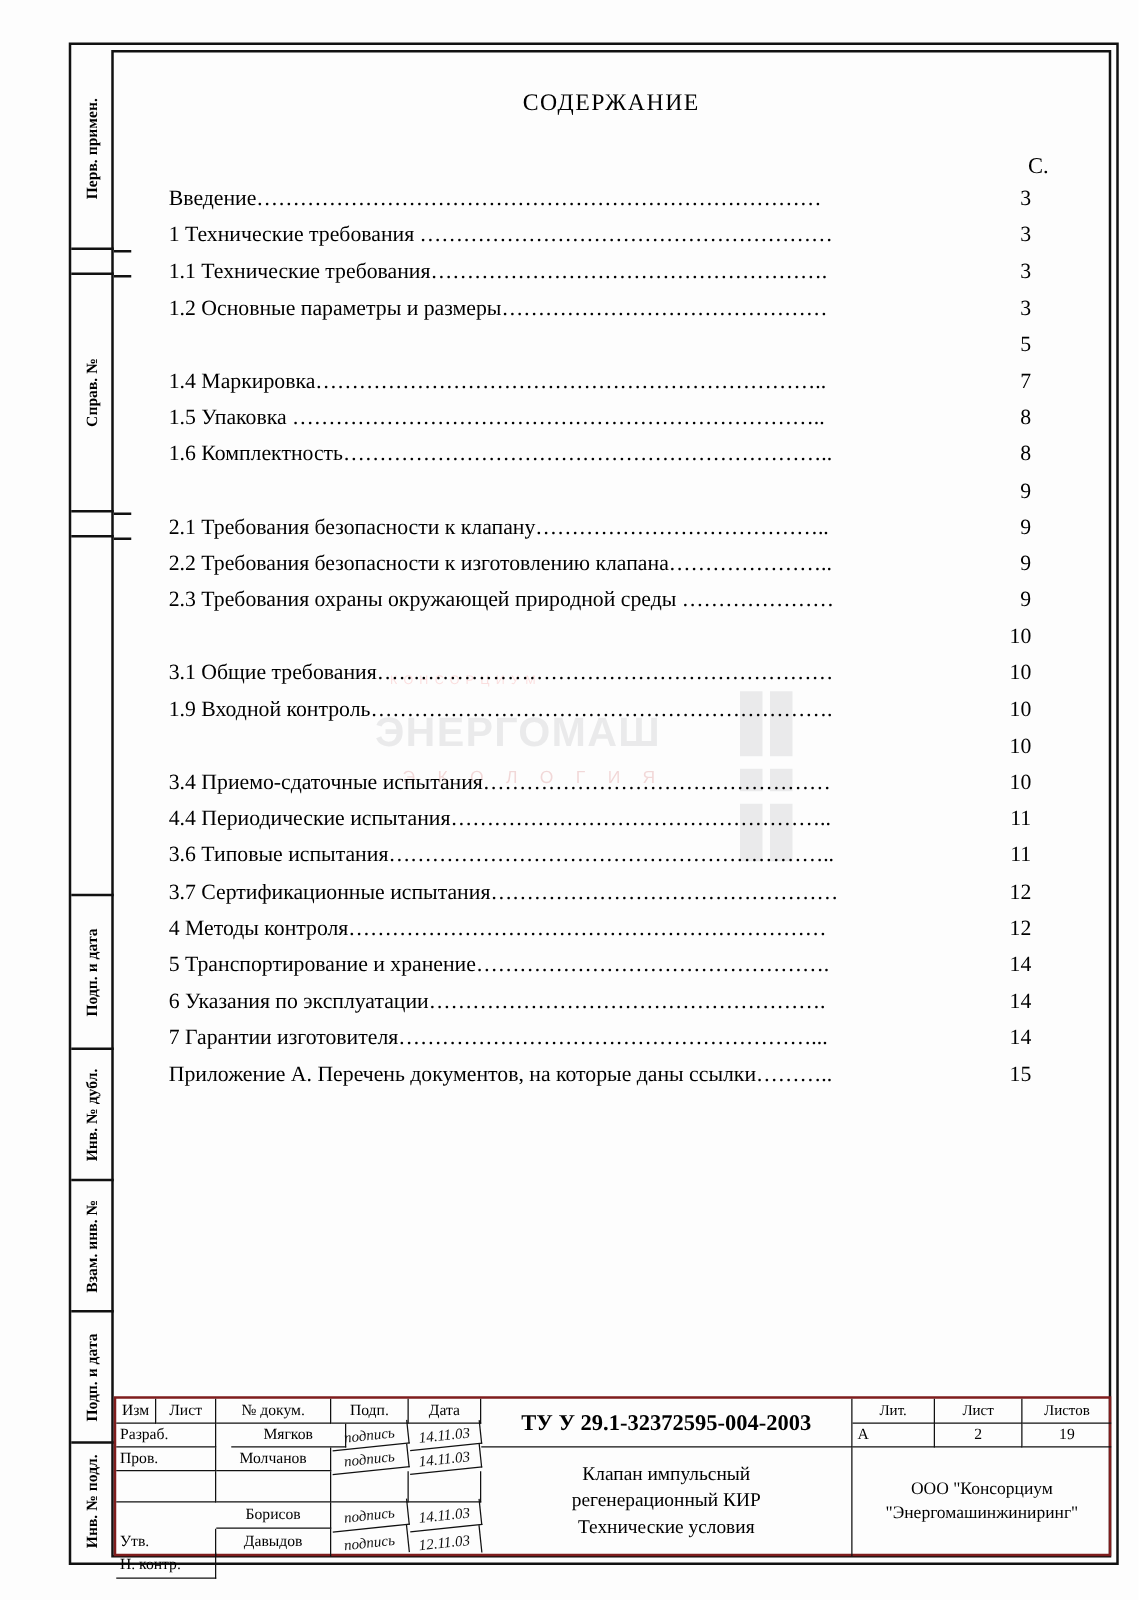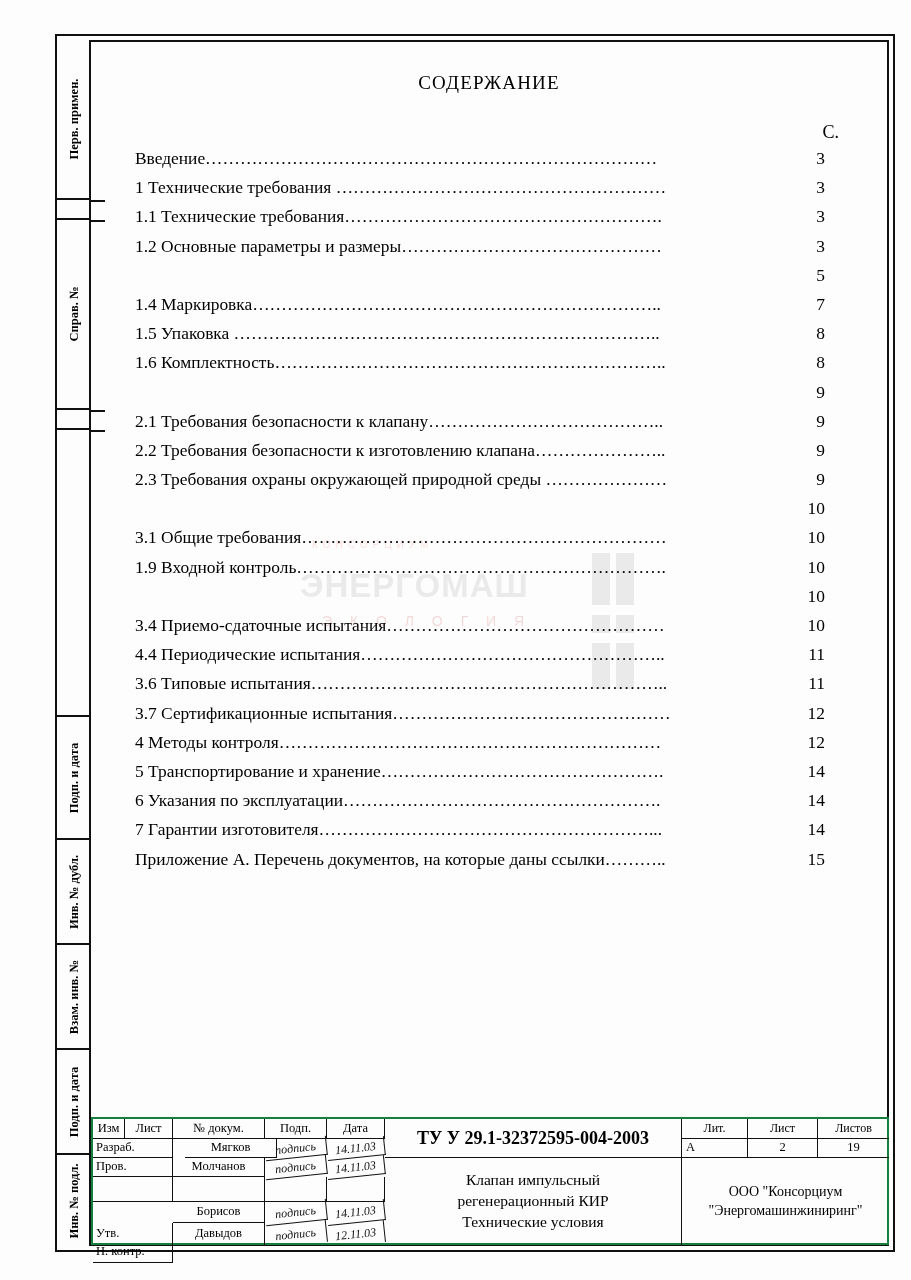--- a/index.html
+++ b/index.html
@@ -149,21 +149,21 @@
     background: #8b8f93;
   }
 
   
   #stamp {
     position: absolute;
     left: 91px;
     top: 1117px;
     width: 798px;
     height: 128px;
-    border: 2px solid #15803d;
+    border: 2px solid #7f1d1d;
     box-sizing: border-box;
     font-family: "Liberation Serif", serif;
     font-size: 12.5px;
   }
   #stamp .cell {
     position: absolute;
     box-sizing: border-box;
     overflow: hidden;
     display: flex;
     align-items: center;

